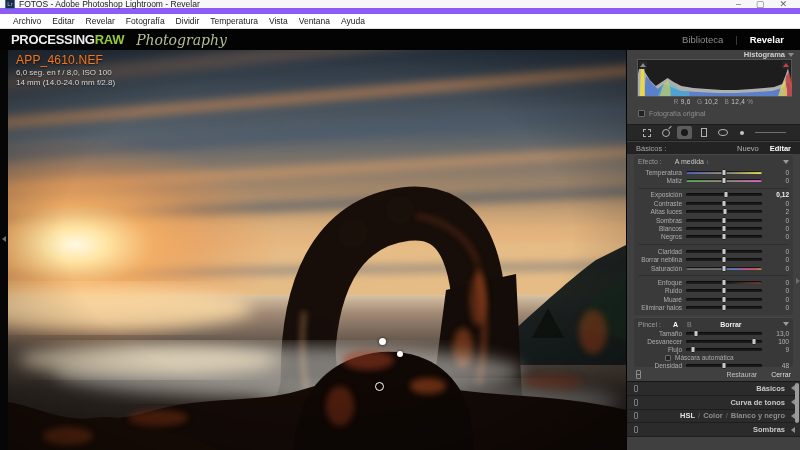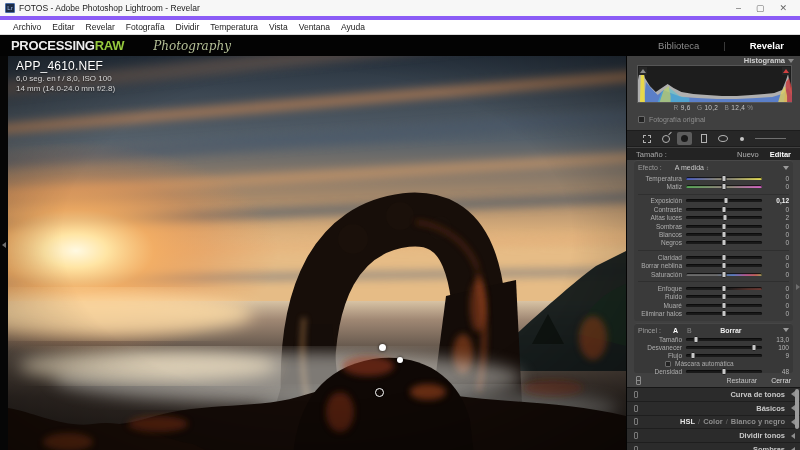--- a/index.html
+++ b/index.html
@@ -1,53 +1,53 @@
 <!DOCTYPE html>
 <html><head>
 <meta charset="utf-8">
 <style>
   *{margin:0;padding:0;box-sizing:border-box}
   html,body{width:800px;height:450px;overflow:hidden;background:#000;
     font-family:"Liberation Sans",sans-serif;-webkit-font-smoothing:antialiased}
   .screen{position:relative;width:800px;height:450px;background:#1a1a1a}
 
   
-  .titlebar{height:14px;background:#f7f7f7;display:flex;align-items:center;padding:8px 5px;gap:4px;border-bottom:4px solid #8b5cf6}
+  .titlebar{height:14px;background:#f7f7f7;display:flex;align-items:center;padding:0 5px;gap:4px;border-bottom:6px solid #8b5cf6}
   .app-icon{width:10px;height:10px;background:#1c2b44;border:1px solid #4a6da8;border-radius:1px;
     color:#9db8e8;font-size:6px;line-height:8px;text-align:center;flex:0 0 auto}
   .wtitle{font-size:8.5px;color:#222;white-space:nowrap}
   .win-controls{margin-left:auto;display:flex;gap:15px;padding-right:8px}
   .win-btn{font-size:9px;color:#666;line-height:12px}
 
   
   .menubar{height:15px;background:#ffffff;display:flex;align-items:center;gap:11px;padding:0 13px;border-bottom:1px solid #dcdcdc}
   .menu-item{font-size:8.5px;color:#1c1c1c;white-space:nowrap}
 
   
   .identitybar{height:21px;background:#030303;display:flex;align-items:center;padding:0 11px}
   .brand{display:flex;align-items:center}
   .brand-main{color:#ececec;font-weight:bold;font-size:13px;letter-spacing:-.3px}
   .brand-accent{color:#95c93d;font-weight:bold;font-size:13px;letter-spacing:-.3px}
-  .brand-script{font-family:"DejaVu Serif",serif;font-style:italic;color:#b4bf96;font-size:12px;margin-left:29px}
-  .modules{margin-left:auto;display:flex;align-items:center;gap:24px;padding-right:5px}
+  .brand-script{font-family:"DejaVu Serif",serif;font-style:italic;color:#b4bf96;font-size:14px;margin-left:12px}
+  .modules{margin-left:auto;display:flex;align-items:center;gap:12px;padding-right:5px}
   .module{font-size:9.5px;color:#8d8d8d}
   .module.active{color:#ffffff;font-weight:bold}
   .modsep{color:#4e4e4e;font-size:9px}
 
   
   .main{position:relative;display:flex;height:400px;background:#101010}
   .left-strip{width:8px;background:#060606;position:relative;flex:0 0 auto}
   .tri-l{position:absolute;left:2px;top:186px;width:0;height:0;border-top:3px solid transparent;border-bottom:3px solid transparent;border-right:4px solid #6e6e6e}
   .right-edge-arrow{position:absolute;right:0px;top:228px;width:0;height:0;border-top:3px solid transparent;border-bottom:3px solid transparent;border-left:4px solid #6e6e6e;z-index:9}
 
   
   .photo-area{position:relative;width:618px;height:400px;overflow:hidden;flex:0 0 auto;background:#222}
   .photo-area svg{display:block}
   .meta{position:absolute;top:3px;left:8px;text-shadow:0 1px 2px rgba(0,0,0,.65)}
-  .meta .fn{font-size:12px;color:#ffffff;letter-spacing:.2px}
+  .meta .fn{font-size:12px;color:#f97316;letter-spacing:.2px}
   .meta .ln{font-size:8px;color:#d6d6d6;margin-top:1px}
   .pin{position:absolute;border-radius:50%;background:#fff;box-shadow:0 0 3px rgba(0,0,0,.8)}
   .pin1{width:7px;height:7px;left:371px;top:288px}
   .pin2{width:6px;height:6px;left:389px;top:301px}
   .cursor-ring{position:absolute;left:367px;top:332px;width:9px;height:9px;border:1.5px solid #fff;border-radius:50%;box-shadow:0 0 3px rgba(0,0,0,.7)}
 
   
   .right-panel{position:relative;width:174px;height:400px;background:#404040;border-left:1px solid #050505;flex:0 0 auto}
   .histo-header{position:absolute;top:0;left:0;right:6px;height:9px;display:flex;justify-content:flex-end;align-items:center;gap:3px;font-size:7.5px;font-weight:bold;color:#cfcfcf}
   .tri-dn{width:0;height:0;border-left:3px solid transparent;border-right:3px solid transparent;border-top:4px solid #8a8a8a}
@@ -318,21 +318,21 @@
           <div class="tool">
             <div class="ic-radial-filter"></div>
           </div>
           <div class="tool">
             <div class="ic-adjustment-brush"></div>
           </div>
           <div class="brush-line"></div>
         </div>
 
       <div class="mask-row">
-        <span>Tamaño :</span>
+        <span>Básicos :</span>
         <span class="mask-new">Nuevo</span>
         <span class="mask-edit">Editar</span>
       </div>
 
       <div class="efx-box">
         <div class="efx-head">
           <span>Efecto :</span>
           <span class="efx-val">A medida</span>
           <span class="updn">↕</span>
           <div class="flag"></div>
@@ -507,52 +507,45 @@
       <div class="footer-row">
         <div class="switch-icon"></div>
         <span class="f-restore">Restaurar</span>
         <span class="f-close">Cerrar</span>
       </div>
 
       <div class="bpanels" id="bpanels">
           <div class="bpanel">
             <div class="bswitch"></div>
             <div class="blabel">
-              <span class="only">Curva de tonos</span>
+              <span class="only">Básicos</span>
             </div>
             <div class="btri"></div>
           </div>
           <div class="bpanel">
             <div class="bswitch"></div>
             <div class="blabel">
-              <span class="only">Básicos</span>
+              <span class="only">Curva de tonos</span>
             </div>
             <div class="btri"></div>
           </div>
           <div class="bpanel">
             <div class="bswitch"></div>
             <div class="blabel">
               <span class="bseg act">HSL</span>
               <span class="bseg-sep">/</span>
               <span class="bseg">Color</span>
               <span class="bseg-sep">/</span>
               <span class="bseg">Blanco y negro</span>
             </div>
             <div class="btri"></div>
           </div>
           <div class="bpanel">
             <div class="bswitch"></div>
             <div class="blabel">
-              <span class="only">Dividir tonos</span>
-            </div>
-            <div class="btri"></div>
-          </div>
-          <div class="bpanel">
-            <div class="bswitch"></div>
-            <div class="blabel">
               <span class="only">Sombras</span>
             </div>
             <div class="btri"></div>
           </div>
         </div>
       <div class="scrollbar"></div>
     </div>
 
     <div class="right-edge-arrow"></div>
   </div>

